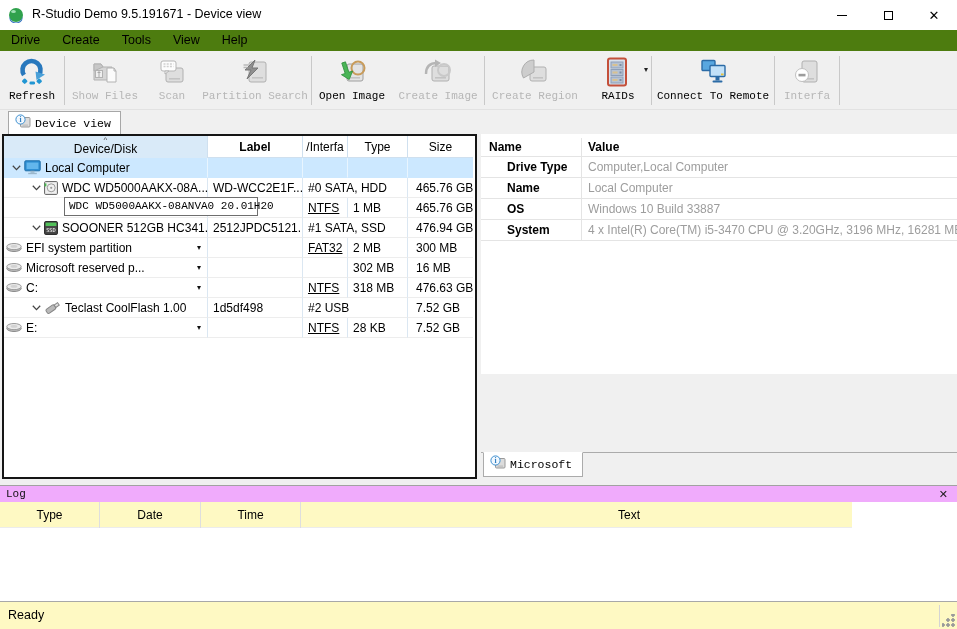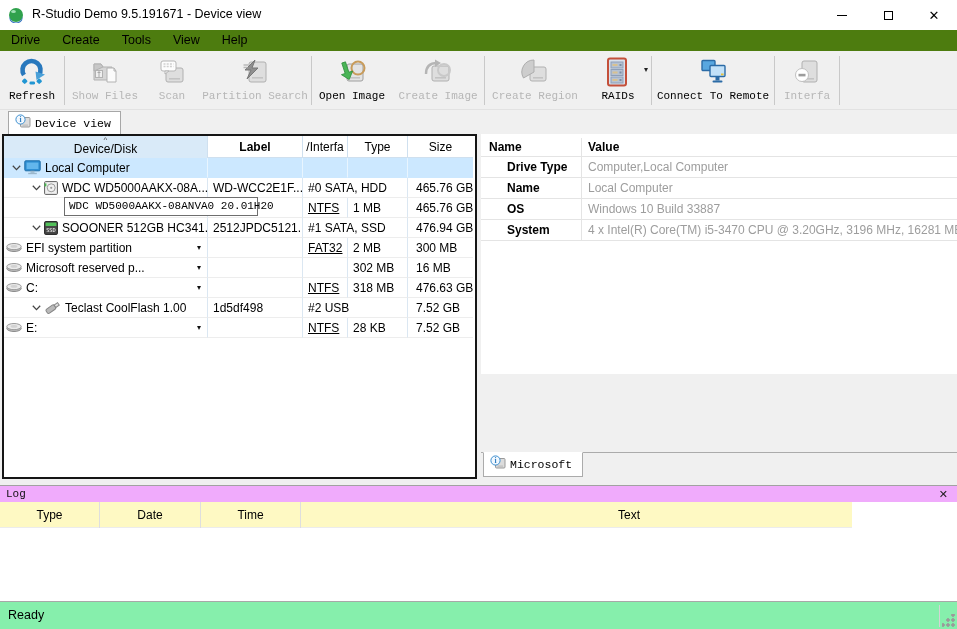--- a/index.html
+++ b/index.html
@@ -82,21 +82,21 @@
   .logbar-title { font-family:"Liberation Mono", monospace; font-size:11px; margin-left:6px; color:#111; }
   .logbar-close { margin-left:auto; margin-right:9px; font-size:11px; color:#1a1a1a; line-height:15px; }
   .loghead { position:absolute; left:0; top:502px; width:852px; height:26px; background:#fef9c3; border-bottom:1px solid #ececec; }
   .logcell { position:absolute; top:0; height:26px; display:flex; align-items:center; justify-content:center; font-size:12px; border-right:1px solid #dedede; }
   .lg-type { left:0; width:100px; } .lg-date { left:100px; width:101px; } .lg-time { left:201px; width:100px; }
   .lg-text { left:301px; width:656px; border-right:none; }
   .logbody { position:absolute; left:0; top:528px; width:957px; height:69px; background:#fff; }
   .logstrip { position:absolute; left:0; top:597px; width:957px; height:4px; background:#fff; }
 
   
-  .statusbar { position:absolute; left:0; top:601px; width:957px; height:28px; background:#86efac; border-top:1px solid #a8a8a8; }
+  .statusbar { position:absolute; left:0; top:601px; width:957px; height:28px; background:#fef9c3; border-top:1px solid #a8a8a8; }
   .status-text { position:absolute; left:8px; top:6px; font-size:12.5px; }
   .status-sep { position:absolute; right:17px; top:3px; width:1px; height:22px; background:#d4d4d4; }
   .grip { position:absolute; right:2px; bottom:2px; width:13px; height:13px;
     background:
       radial-gradient(circle at 11px 11px, #9a9a9a 1.5px, transparent 2px),
       radial-gradient(circle at 11px 6px,  #9a9a9a 1.5px, transparent 2px),
       radial-gradient(circle at 6px 11px,  #9a9a9a 1.5px, transparent 2px),
       radial-gradient(circle at 11px 1px,  #9a9a9a 1.5px, transparent 2px),
       radial-gradient(circle at 6px 6px,   #9a9a9a 1.5px, transparent 2px),
       radial-gradient(circle at 1px 11px,  #9a9a9a 1.5px, transparent 2px); }

